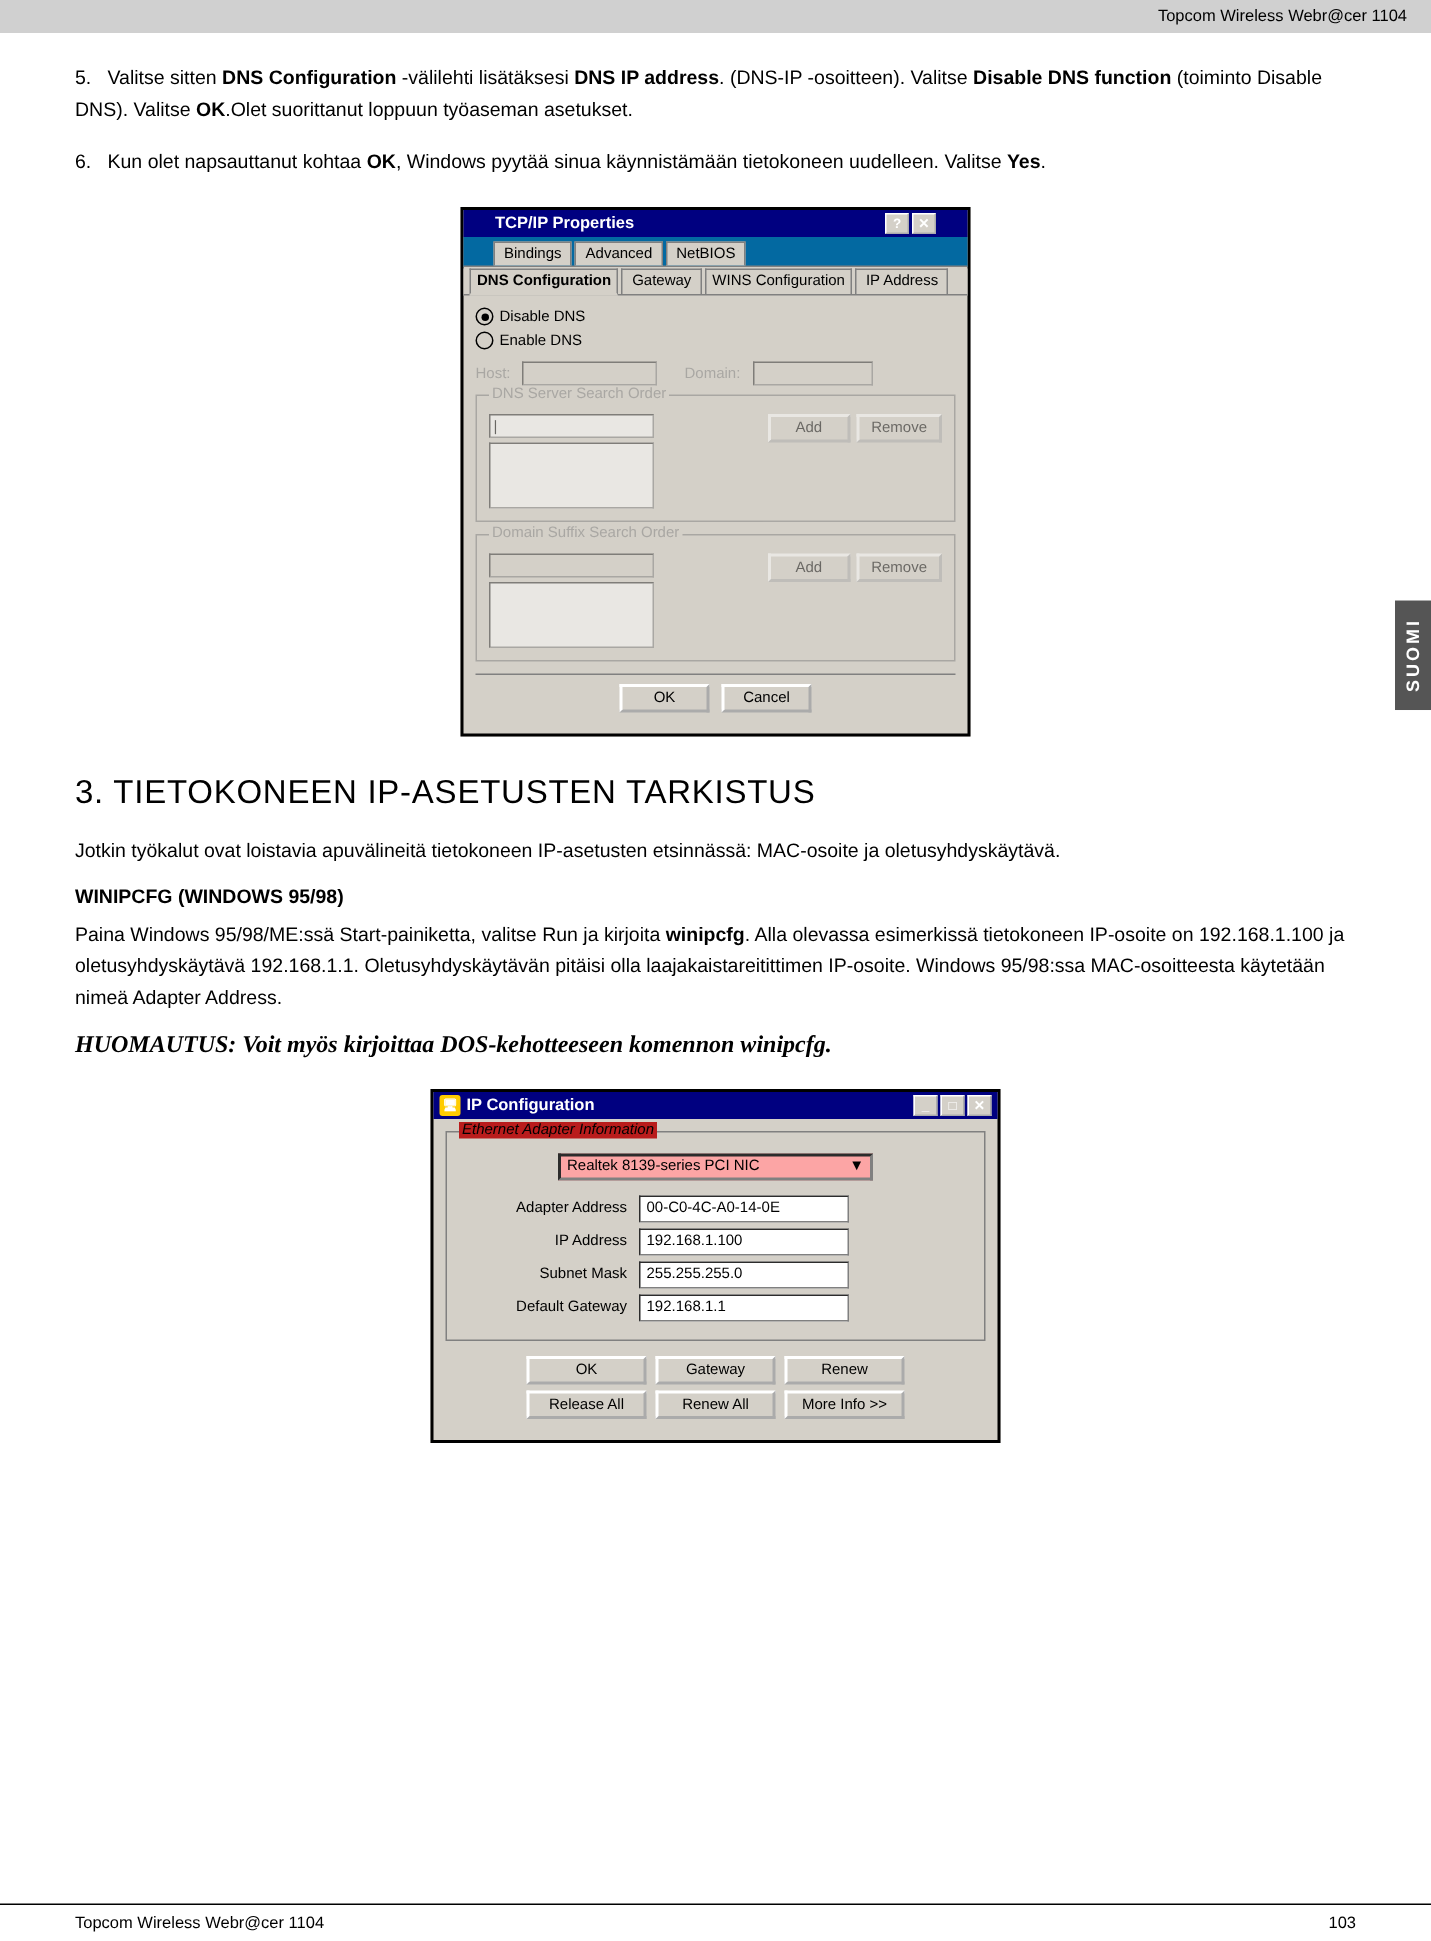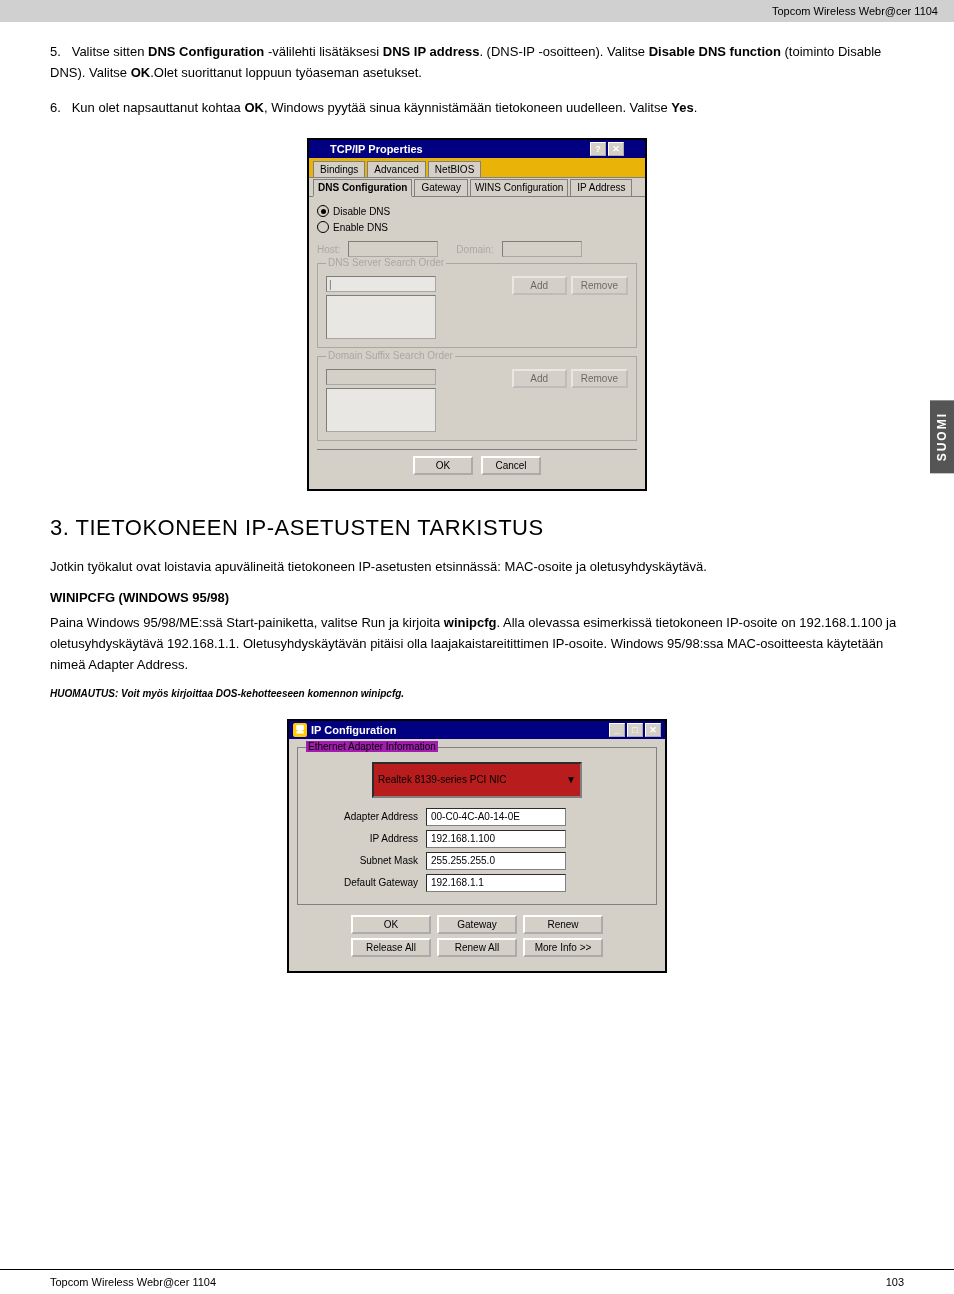--- a/index.html
+++ b/index.html
@@ -212,22 +212,23 @@
 
     .body-text {
       font-size: 13px;
       line-height: 1.6;
       margin-bottom: 12px;
     }
 
     .note-italic {
       font-style: italic;
       font-weight: bold;
-      font-size: 10px;
+      font-size: 16px;
       margin-bottom: 16px;
+      font-family: Liberation Serif, serif;
     }
 
     
     .ip-dialog-wrapper {
       display: flex;
       justify-content: center;
       margin: 20px 0;
     }
 
     .ip-dialog {
@@ -262,23 +263,24 @@
       border: 1px solid #808080;
       padding: 10px 8px 8px;
       margin-bottom: 10px;
       position: relative;
     }
 
     .ip-group-label {
       position: absolute;
       top: -7px;
       left: 8px;
-      background: #a21caf;
+      background: #b91c1c;
       padding: 0 2px;
       font-size: 10px;
+      font-style: italic;
     }
 
     .ip-field-row {
       display: flex;
       align-items: center;
       margin-bottom: 4px;
     }
 
     .ip-field-label {
       text-align: right;
@@ -358,21 +360,21 @@
       <div class="win-dialog">
 
         <div class="win-titlebar">
           <span>TCP/IP Properties</span>
           <div class="win-titlebar-buttons">
             <div class="win-btn-small">?</div>
             <div class="win-btn-small">✕</div>
           </div>
         </div>
 
-        <div style="display:flex; padding: 3px 4px 0 4px; background:#eab308; gap:2px; border-bottom: 1px solid #808080; text-align: center;">
+        <div style="display:flex; padding: 3px 4px 0 20px; background:#0369a1; gap:2px; border-bottom: 1px solid #808080; text-align: center;">
           <div class="win-tab" style="font-size:10px; padding:2px 6px;">Bindings</div>
           <div class="win-tab" style="font-size:10px; padding:2px 6px;">Advanced</div>
           <div class="win-tab" style="font-size:10px; padding:2px 6px;">NetBIOS</div>
         </div>
 
         <div style="display:flex; padding: 0 4px; background:#d4d0c8; gap:2px; border-bottom: 1px solid #808080; margin-top:1px;">
           <div class="win-tab active" style="font-size:10px; padding:2px 4px; background:#d4d0c8; border-bottom:2px solid #d4d0c8; font-weight:bold;">DNS Configuration</div>
           <div class="win-tab" style="font-size:10px; padding:2px 6px;">Gateway</div>
           <div class="win-tab" style="font-size:10px; padding:2px 4px;">WINS Configuration</div>
           <div class="win-tab" style="font-size:10px; padding:2px 6px;">IP Address</div>
@@ -462,21 +464,21 @@
             <div class="win-btn-small">✕</div>
           </div>
         </div>
 
         <div class="ip-content">
 
           <div class="ip-group-box">
             <span class="ip-group-label">Ethernet  Adapter Information</span>
 
             <div style="display:flex;justify-content:center;margin-bottom:10px;margin-top:4px;">
-              <div style="background:#b91c1c;border:2px inset #808080;height:36px;width:210px;font-size:10px;display:flex;align-items:center;justify-content:space-between;padding:0 4px;">
+              <div style="background:#fca5a5;border:2px inset #808080;height:18px;width:210px;font-size:10px;display:flex;align-items:center;justify-content:space-between;padding:0 4px;">
                 <span>Realtek 8139-series PCI NIC</span>
                 <span>▼</span>
               </div>
             </div>
 
             <div class="ip-field-row">
               <div class="ip-field-label">Adapter Address</div>
               <div class="ip-field-value">00-C0-4C-A0-14-0E</div>
             </div>
             <div class="ip-field-row">

